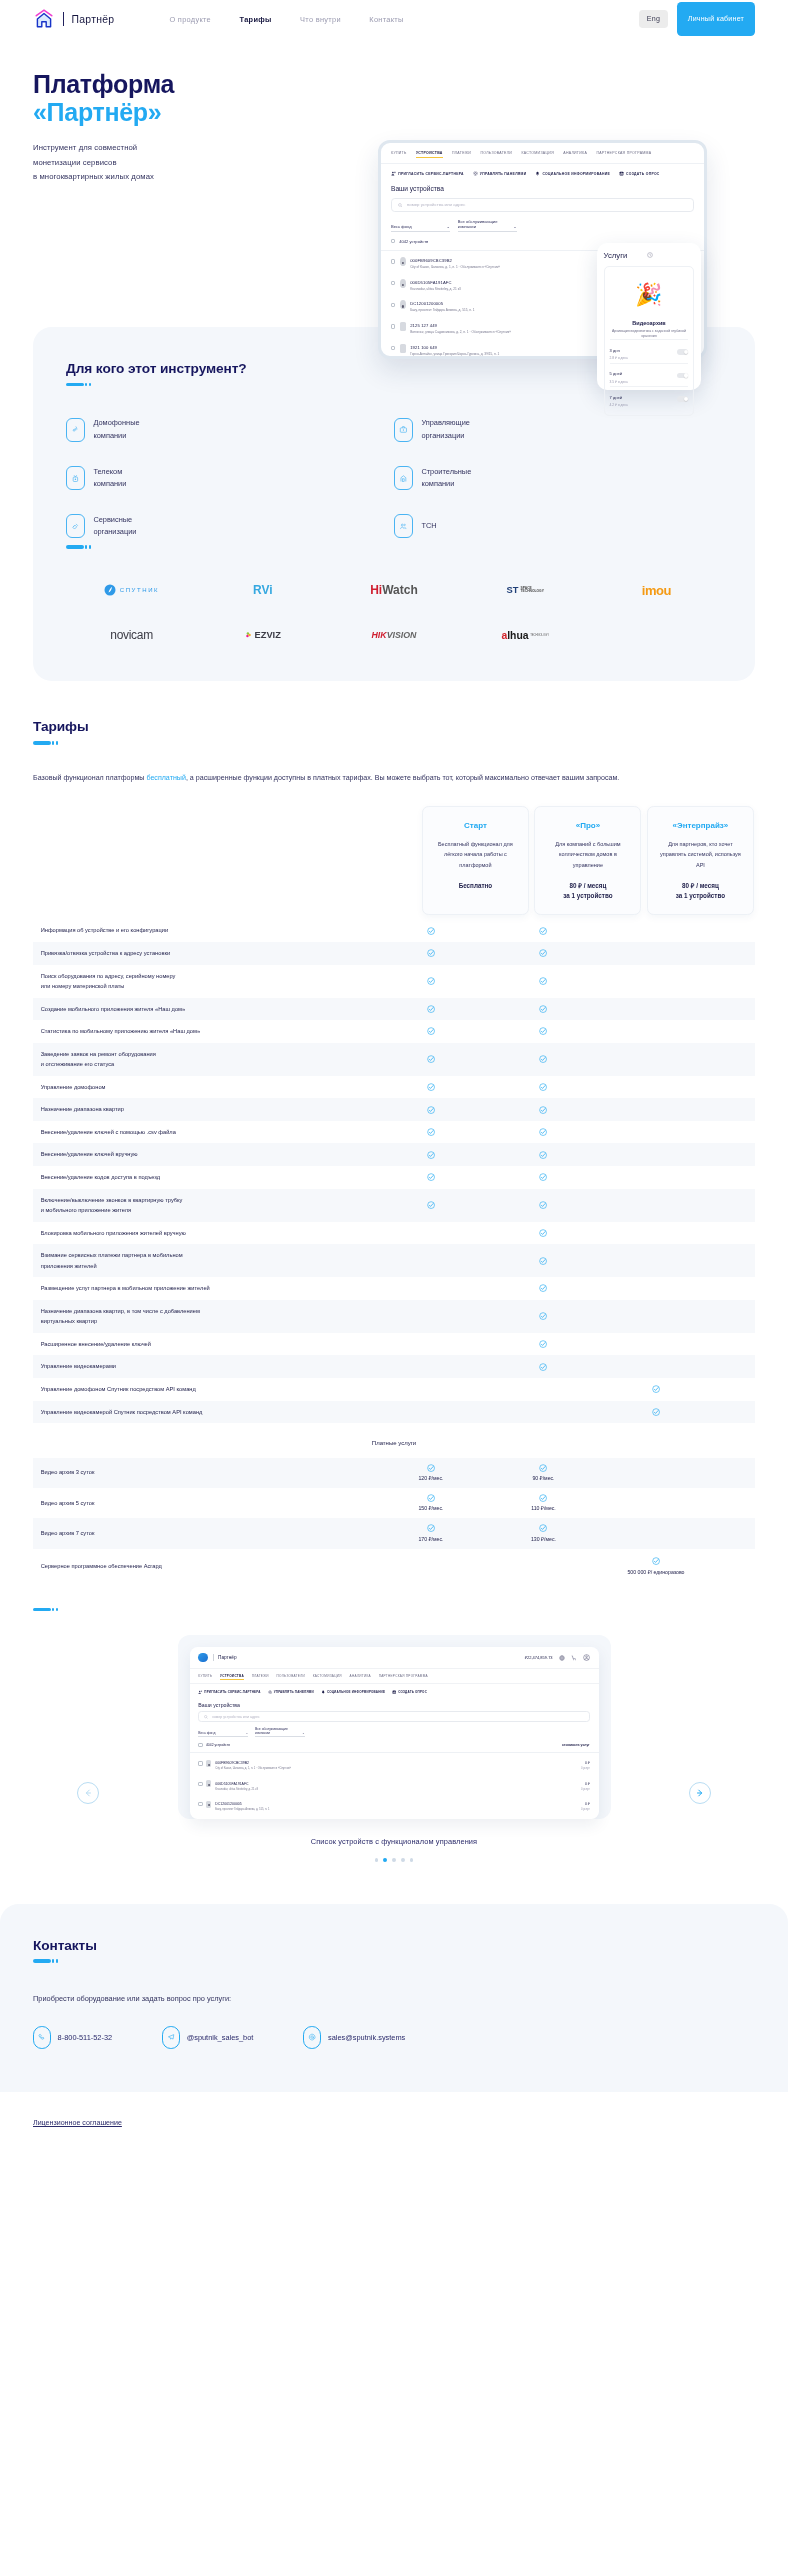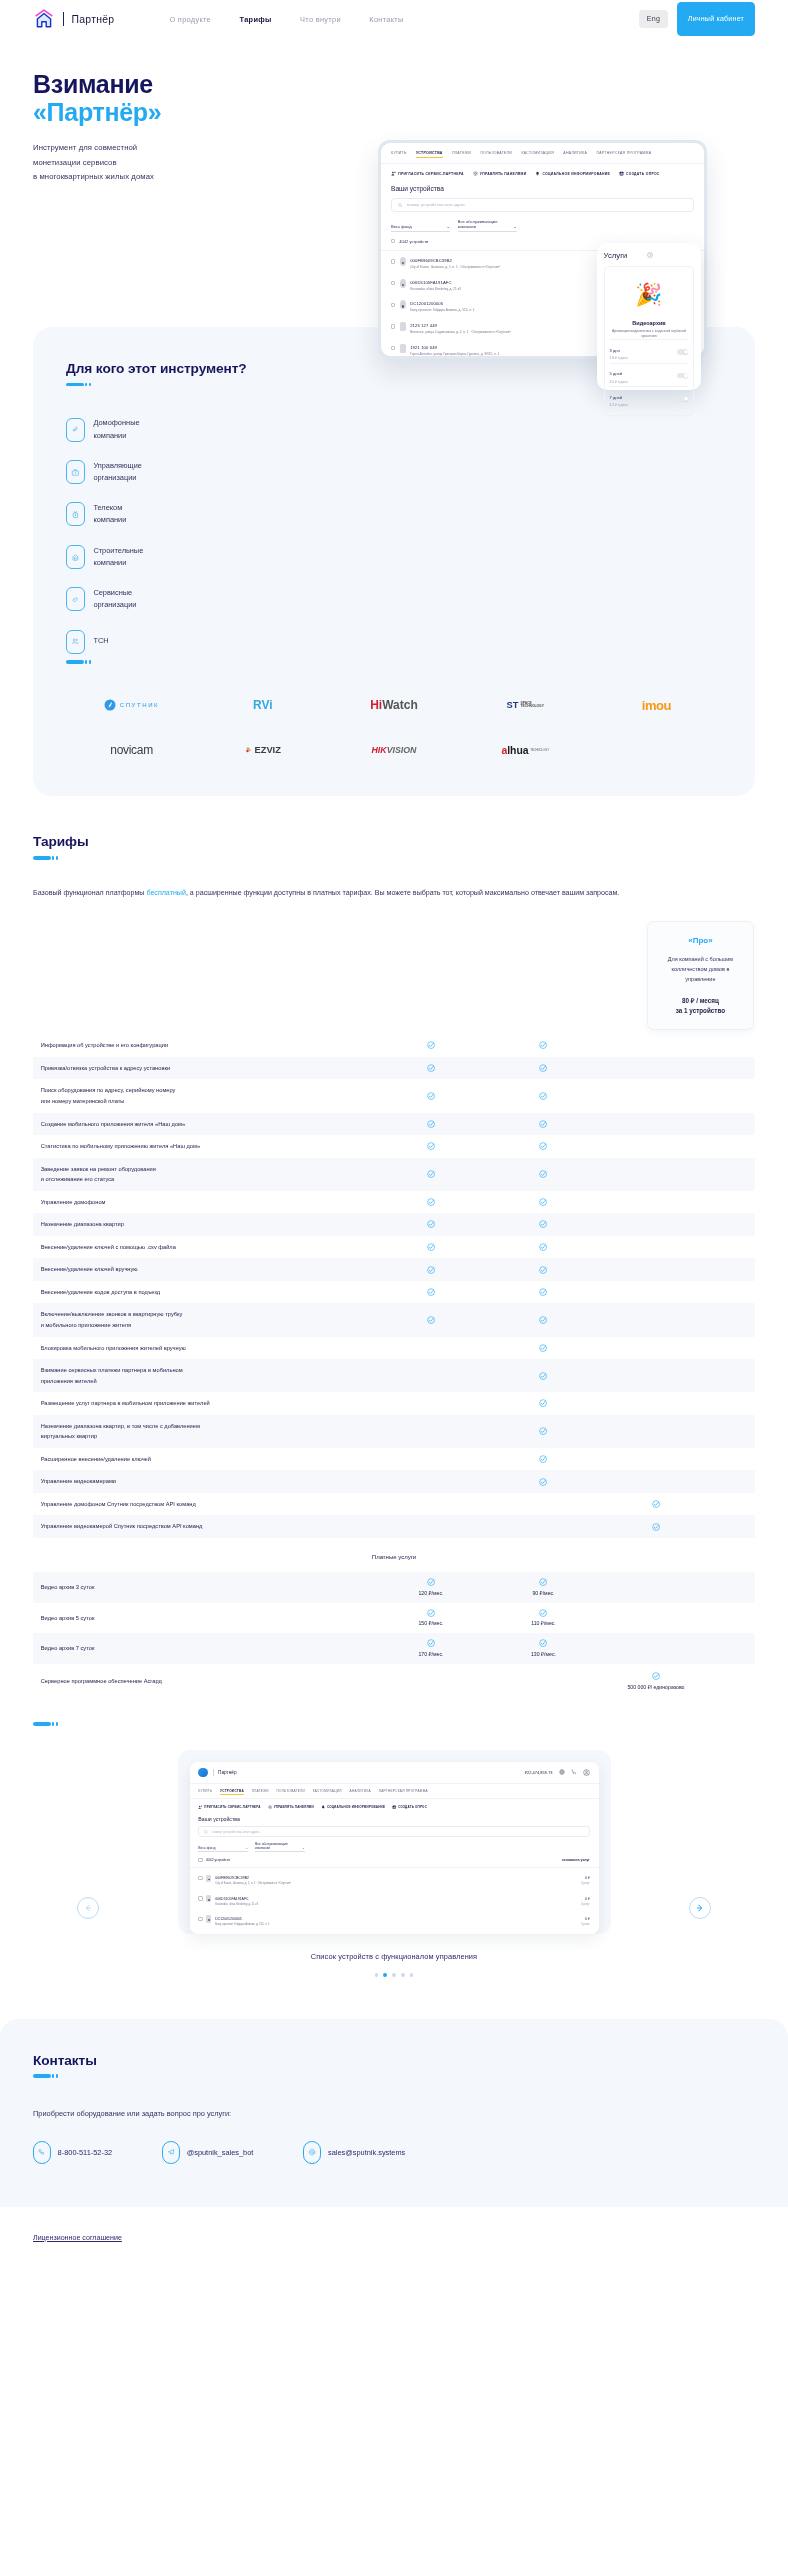--- a/index.html
+++ b/index.html
@@ -85,21 +85,21 @@
   .p-sw { width: 11px; height: 5.5px; border-radius: 3.3px; background: #e6e8ec; position: relative; }
   .p-sw::after { content:""; position:absolute; right:0.5px; top:0.5px; width:4.4px; height:4.4px; border-radius:50%; background:#fff; box-shadow:0 0.5px 1.1px rgba(0,0,0,.2); }
 
   
   .panel { background: #f4f7fb; border-radius: 18.6px; margin: 0 33px; padding: 34px 33px 38px; }
   .sec-title { font-size: 13.7px; font-weight: bold; color: #16165e; letter-spacing: -0.1px; }
   .sec-rule { display: flex; align-items: center; gap: 1.6px; margin-top: 6.6px; }
   .sec-rule .b { width: 17.5px; height: 3.8px; border-radius: 2.2px; background: #23aaf2; }
   .sec-rule .d { width: 2.2px; height: 3.8px; border-radius: 1.1px; background: #23aaf2; }
 
-  .aud-grid { display: grid; grid-template-columns: repeat(1,1fr); row-gap: 18px; margin-top: 31px; }
+  .aud-grid { display: grid; grid-template-columns: repeat(2,1fr); row-gap: 24px; margin-top: 31px; }
   .aud { display: flex; align-items: center; gap: 8.8px; }
   .aud-ic {
     width: 18.6px; height: 24px; border: 0.8px solid #49b4f3; border-radius: 6px;
     display: flex; align-items: center; justify-content: center; flex: none;
   }
   .aud-lb { font-size: 7.4px; line-height: 1.65; color: #33335f; }
 
   .logos { display: grid; grid-template-columns: repeat(5,1fr); row-gap: 28.5px; margin-top: 33px; align-items: center; justify-items: center; }
   .logo { height: 16.4px; display: flex; align-items: center; justify-content: center; }
 
@@ -207,21 +207,21 @@
     </nav>
 
     <div class="header-right">
       <button class="lang-btn">Eng</button>
       <button class="cab-btn">Личный кабинет</button>
     </div>
   </div>
 
   <section class="hero">
     <h1 class="hero-title">
-      <span>Взимание</span><br>
+      <span>Платформа</span><br>
       <span class="accent">«Партнёр»</span>
     </h1>
     <div class="hero-sub">
       <div>Инструмент для совместной</div>
       <div>монетизации сервисов</div>
       <div>в многоквартирных жилых домах</div>
     </div>
 
     <div class="hero-mock">
       <div class="tablet">
@@ -477,22 +477,32 @@
         <span class="d"></span>
         <span class="d"></span>
       </div>
 
     <p class="tar-lead">
       <span>Базовый функционал платформы </span><span class="free">бесплатный</span><span>, а расширенные функции доступны в платных тарифах. Вы можете выбрать тот, который максимально отвечает вашим запросам.</span>
     </p>
 
     <div class="plans">
       <div class="plan">
+        <div class="plan-n">Старт</div>
+        <div class="plan-d">Бесплатный функционал для лёгкого начала работы с платформой</div>
+        <div class="plan-p"><span>Бесплатно</span></div>
+      </div>
+      <div class="plan">
         <div class="plan-n">«Про»</div>
         <div class="plan-d">Для компаний с большим колличеством домов в управление</div>
+        <div class="plan-p"><span>80 ₽ / месяц</span><br><span>за 1 устройство</span></div>
+      </div>
+      <div class="plan">
+        <div class="plan-n">«Энтерпрайз»</div>
+        <div class="plan-d">Для партнеров, кто хочет управлять системой, используя API</div>
         <div class="plan-p"><span>80 ₽ / месяц</span><br><span>за 1 устройство</span></div>
       </div>
     </div>
 
     <div class="tbl">
       <div id="feature-rows">
           <div class="trow">
             <div class="tcell-l">
               <div>Информация об устройстве и его конфигурации</div>
             </div>

